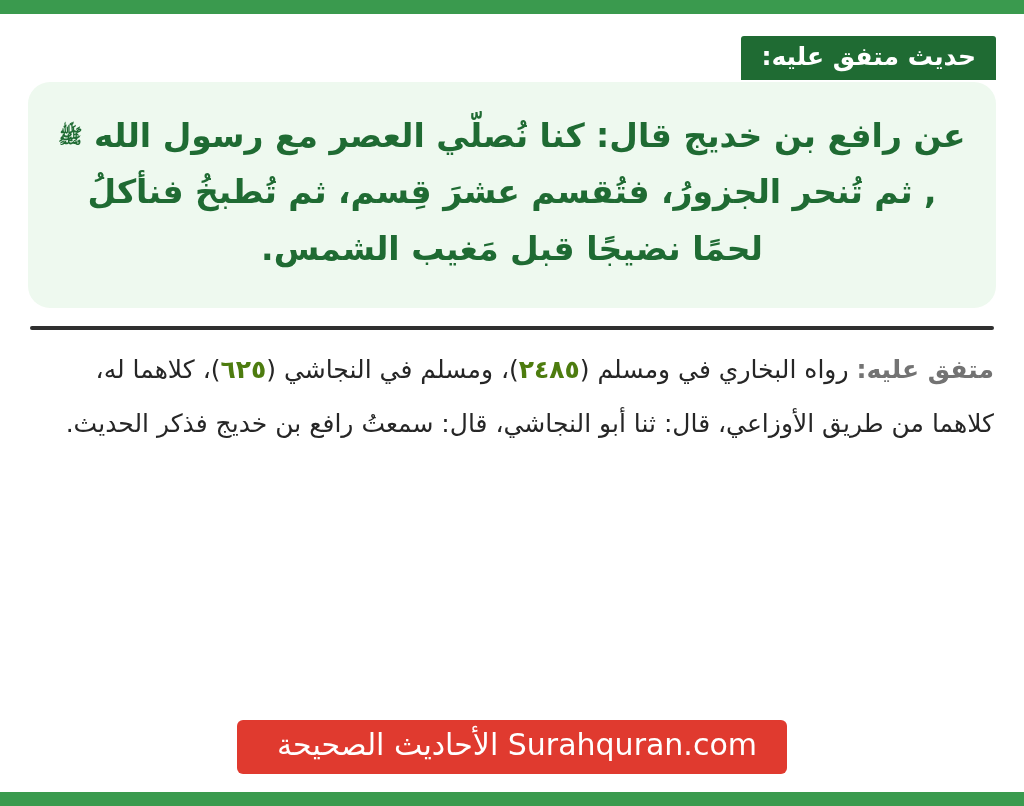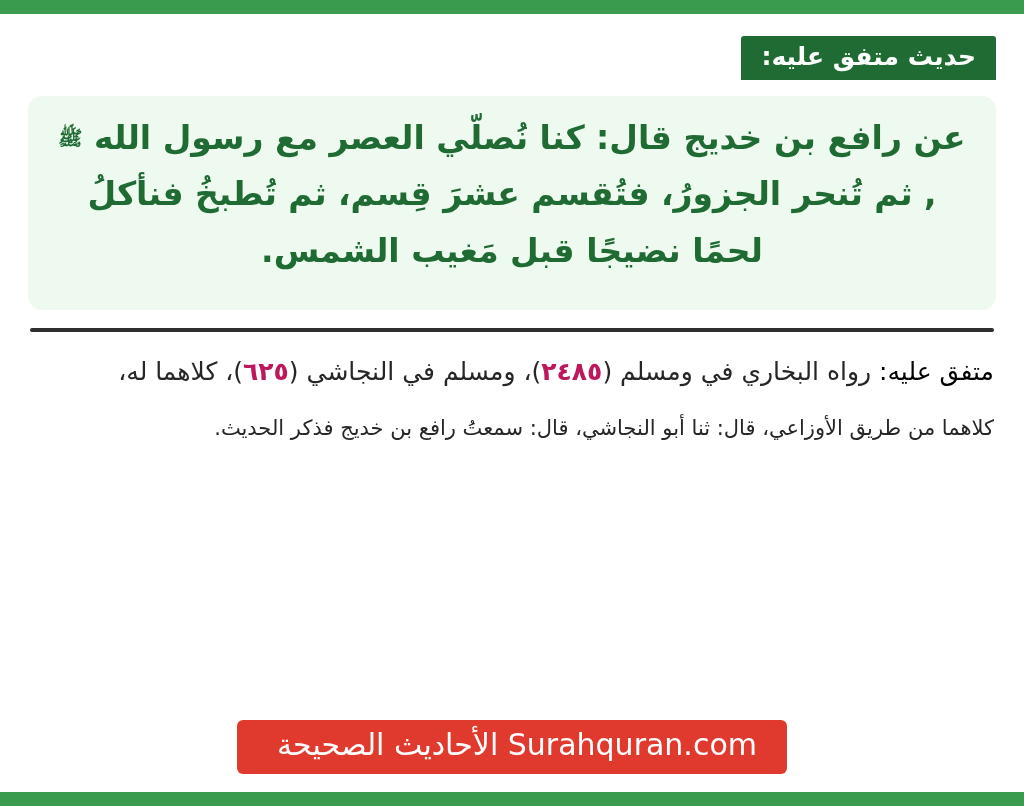--- a/index.html
+++ b/index.html
@@ -56,23 +56,23 @@
     font-weight: bold;
     padding: 7px 20px 9px 20px;
     border-radius: 3px 3px 0 0;
     line-height: 1.1;
     white-space: nowrap;
   }
 
   
   .hadith-box {
     background: #eef9ef;
-    border-radius: 14px;
-    padding: 14px 30px 30px 30px;
-    margin-top: 16px;
+    border-radius: 22px;
+    padding: 26px 30px 30px 30px;
+    margin-top: 2px;
   }
   .hadith-text {
     color: #1f6b33;
     font-weight: bold;
     font-size: 33px;
     line-height: 1.72;
     text-align: center;
     direction: rtl;
   }
   .basmala {
@@ -91,36 +91,36 @@
   .ref {
     direction: rtl;
     text-align: justify;
     text-align-last: right;
     font-size: 25px;
     line-height: 1.78;
     color: #262626;
     margin: 6px 2px 0 2px;
   }
   .ref-strong {
-    color: #000000;
-    font-weight: normal;
+    color: #737373;
+    font-weight: bold;
   }
   .ref-num {
-    color: #be185d;
+    color: #4d7c0f;
     font-weight: bold;
   }
 
   .ref2 {
     direction: rtl;
     text-align: justify;
     text-align-last: right;
-    font-size: 21px;
+    font-size: 25px;
     line-height: 1.78;
     color: #262626;
-    margin: 16px 2px 0 2px;
+    margin: 10px 2px 0 2px;
   }
 
   
   .brand-row {
     margin-top: auto;
     display: flex;
     justify-content: center;
     padding-bottom: 18px;
   }
   .brand {

